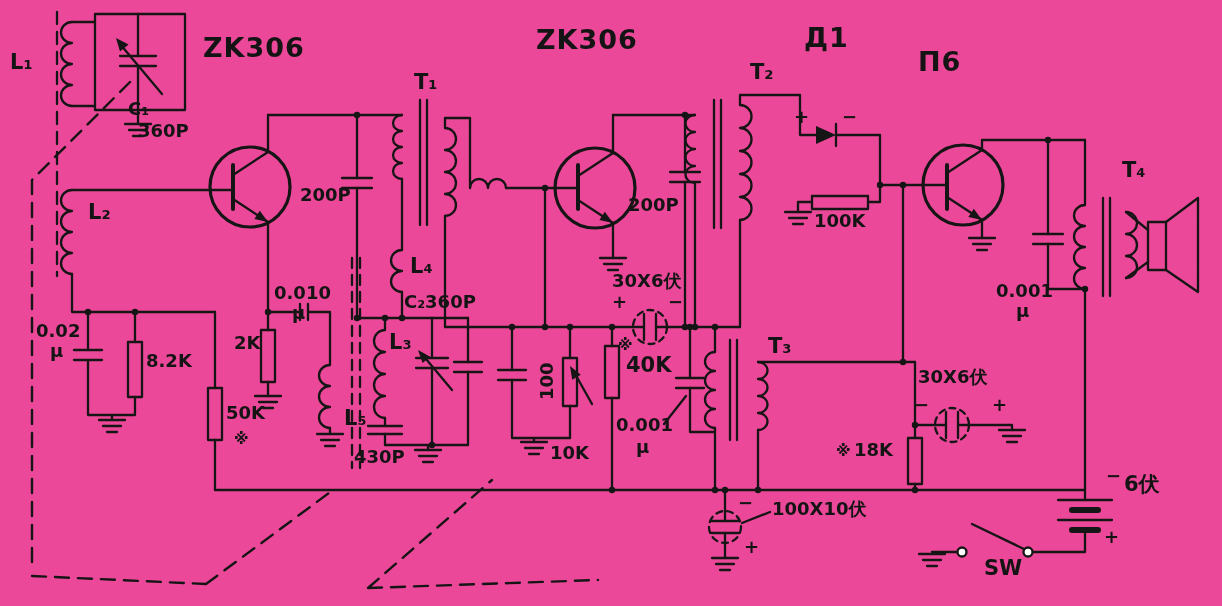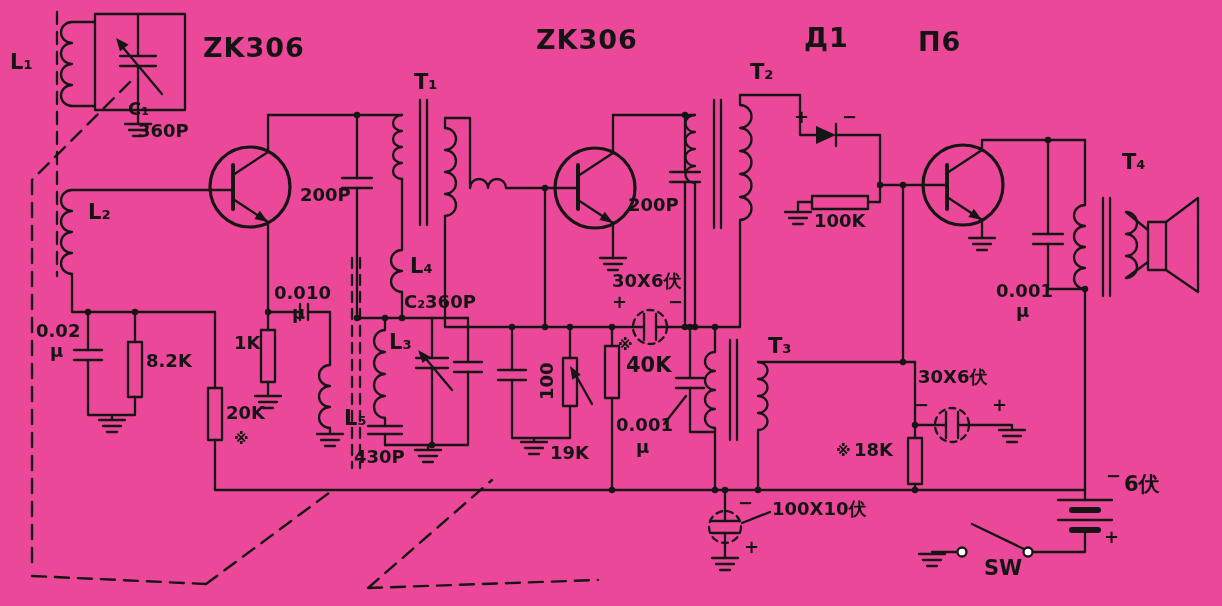--- a/index.html
+++ b/index.html
@@ -250,43 +250,43 @@
 
 <div class="lbl med" style="left:10px;top:52px">L₁</div>
 <div class="lbl val" style="left:128px;top:100px">C₁</div>
 <div class="lbl val" style="left:138px;top:122px">360P</div>
 <div class="lbl big" style="left:203px;top:34px">ZK306</div>
 <div class="lbl med" style="left:88px;top:202px">L₂</div>
 <div class="lbl val" style="left:300px;top:186px">200P</div>
 <div class="lbl med" style="left:414px;top:72px">T₁</div>
 <div class="lbl big" style="left:536px;top:26px">ZK306</div>
 <div class="lbl big" style="left:804px;top:24px">Д1</div>
-<div class="lbl big" style="left:918px;top:28px">П6</div>
+<div class="lbl big" style="left:918px;top:48px">П6</div>
 <div class="lbl med" style="left:750px;top:62px">T₂</div>
 <div class="lbl val" style="left:794px;top:108px">+</div>
 <div class="lbl val" style="left:842px;top:108px">−</div>
 <div class="lbl val" style="left:814px;top:212px">100K</div>
-<div class="lbl med" style="left:1122px;top:152px">T₄</div>
+<div class="lbl med" style="left:1122px;top:160px">T₄</div>
 <div class="lbl val" style="left:996px;top:282px">0.001</div>
 <div class="lbl val" style="left:1016px;top:302px">μ</div>
 <div class="lbl med" style="left:410px;top:256px">L₄</div>
 <div class="lbl val" style="left:404px;top:293px">C₂360P</div>
 <div class="lbl med" style="left:389px;top:332px">L₃</div>
 <div class="lbl val" style="left:354px;top:448px">430P</div>
 <div class="lbl val" style="left:274px;top:284px">0.010</div>
 <div class="lbl val" style="left:292px;top:304px">μ</div>
-<div class="lbl val" style="left:234px;top:334px">1K</div>
+<div class="lbl val" style="left:234px;top:334px">2K</div>
 <div class="lbl val" style="left:36px;top:322px">0.02</div>
 <div class="lbl val" style="left:50px;top:342px">μ</div>
 <div class="lbl val" style="left:146px;top:352px">8.2K</div>
-<div class="lbl val" style="left:226px;top:404px">20K</div>
+<div class="lbl val" style="left:226px;top:404px">50K</div>
 <div class="lbl sm" style="left:234px;top:432px">※</div>
 <div class="lbl med" style="left:344px;top:408px">L₅</div>
 <div class="lbl val rot" style="left:538px;top:400px">100</div>
-<div class="lbl val" style="left:550px;top:444px">19K</div>
+<div class="lbl val" style="left:550px;top:444px">10K</div>
 <div class="lbl sm" style="left:618px;top:338px">※</div>
 <div class="lbl med" style="left:626px;top:355px">40K</div>
 <div class="lbl val" style="left:612px;top:272px">30X6伏</div>
 <div class="lbl val" style="left:612px;top:293px">+</div>
 <div class="lbl val" style="left:668px;top:293px">−</div>
 <div class="lbl val" style="left:628px;top:196px">200P</div>
 <div class="lbl val" style="left:616px;top:416px">0.001</div>
 <div class="lbl val" style="left:636px;top:438px">μ</div>
 <div class="lbl med" style="left:768px;top:336px">T₃</div>
 <div class="lbl sm" style="left:836px;top:444px">※</div>

